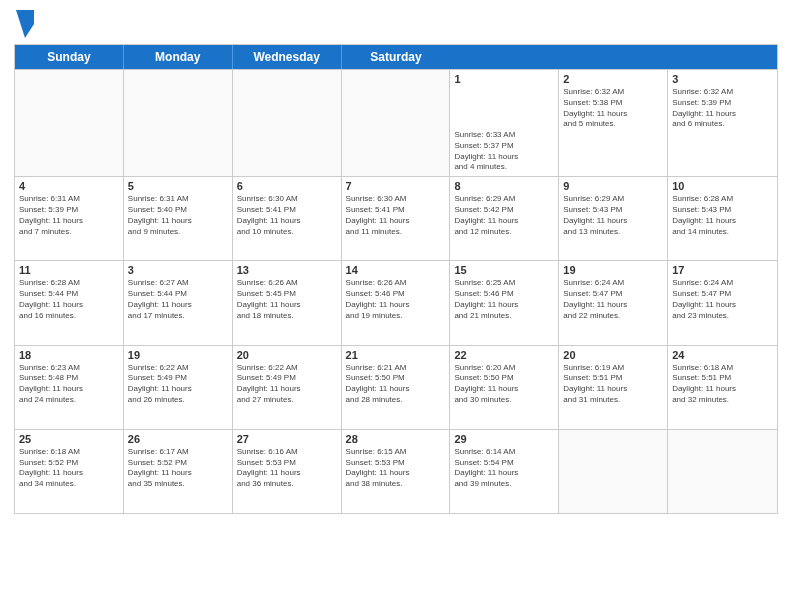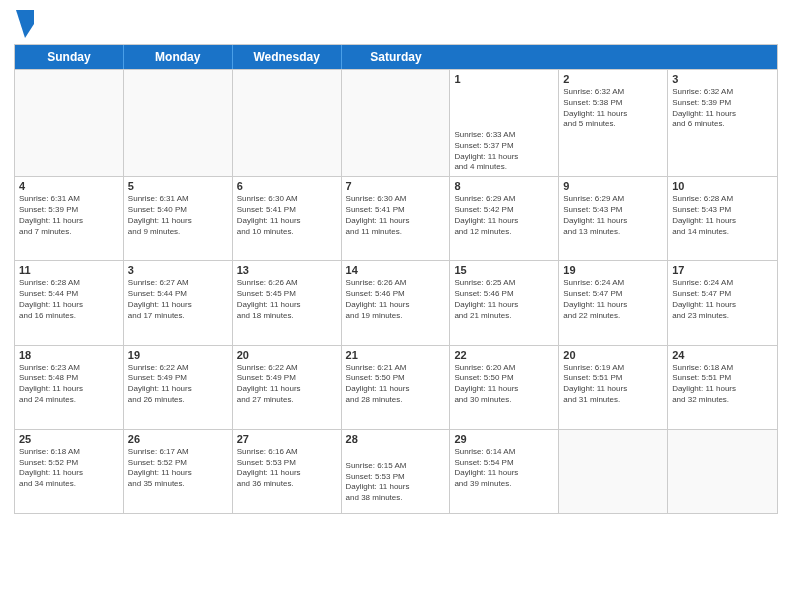--- a/index.html
+++ b/index.html
@@ -336,21 +336,21 @@
           </div>
           <div class="cal-cell">
             <div class="cell-date">27</div>
             <div class="cell-info" style="white-space: pre-line;">Sunrise: 6:16 AM
 Sunset: 5:53 PM
 Daylight: 11 hours
 and 36 minutes.</div>
           </div>
           <div class="cal-cell">
             <div class="cell-date">28</div>
-            <div class="cell-info" style="white-space: pre-line; margin-top: 14px;">Sunrise: 6:15 AM
+            <div class="cell-info" style="white-space: pre-line;">Sunrise: 6:15 AM
 Sunset: 5:53 PM
 Daylight: 11 hours
 and 38 minutes.</div>
           </div>
           <div class="cal-cell">
             <div class="cell-date">29</div>
             <div class="cell-info" style="white-space: pre-line;">Sunrise: 6:14 AM
 Sunset: 5:54 PM
 Daylight: 11 hours
 and 39 minutes.</div>

